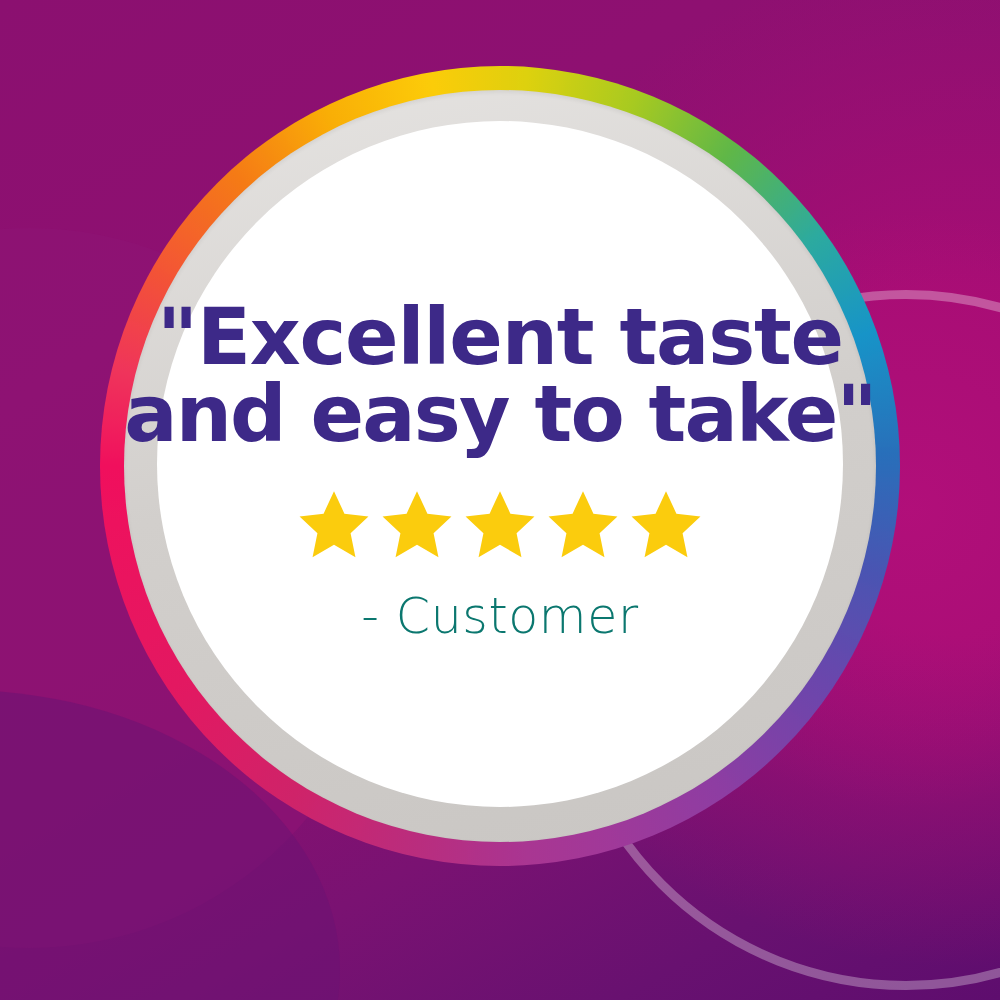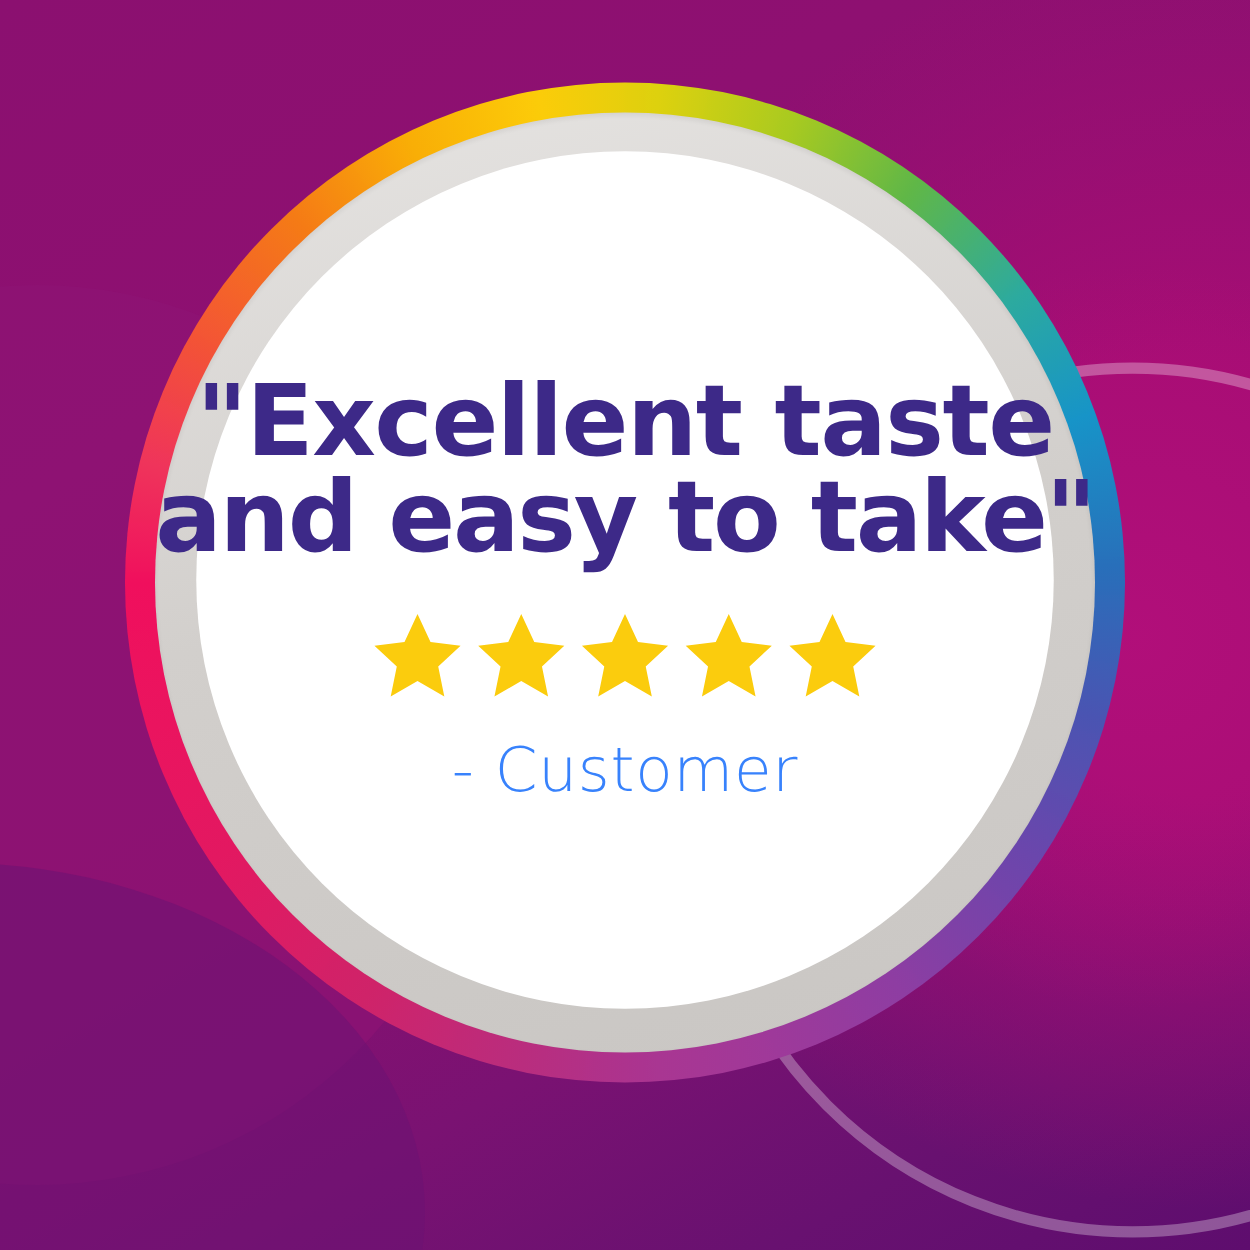--- a/index.html
+++ b/index.html
@@ -174,21 +174,21 @@
 
   .stars {
     display:flex;
     gap:1px;
     margin-top:34px;
     margin-bottom:6px;
   }
   .star { display:block; }
 
   .attribution {
-    color:#3b82f6;
+    color:#0f766e;
     font-family:"DejaVu Sans", sans-serif;
     font-weight:300;
     font-size:49px;
     letter-spacing:.6px;
     line-height:1;
     margin-top:22px;
     text-align:center;
   }
 </style>
 </head>

